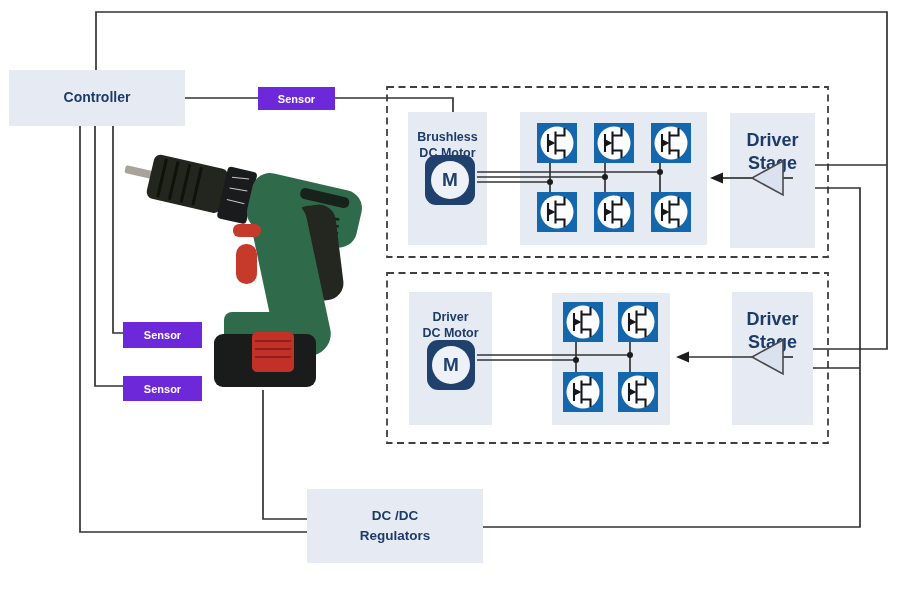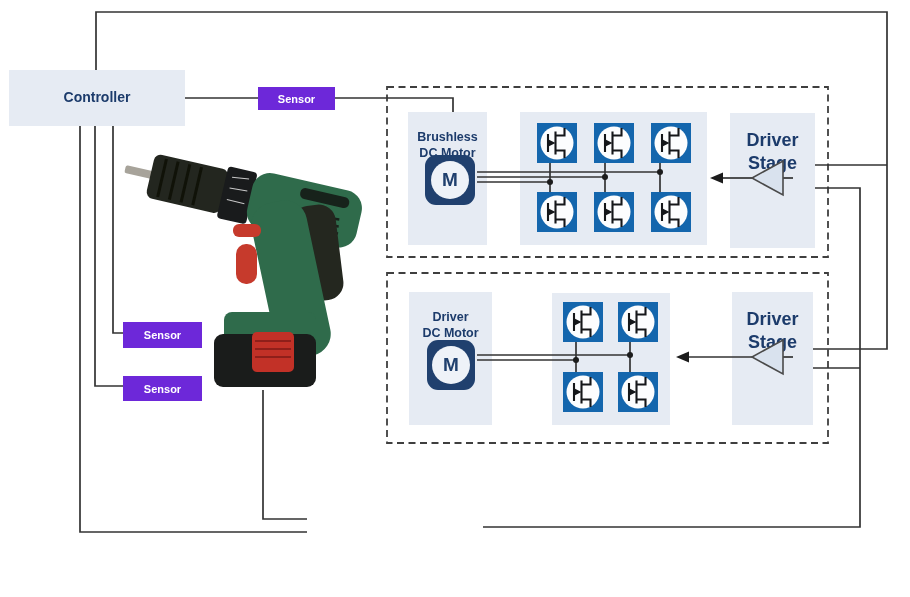--- a/index.html
+++ b/index.html
@@ -32,20 +32,26 @@
   <div class="sensor" style="left:258px;top:87px;width:77px;height:23px">
     <span>Sensor</span>
   </div>
   <div class="sensor" style="left:123px;top:322px;width:79px;height:26px">
     <span>Sensor</span>
   </div>
   <div class="sensor" style="left:123px;top:376px;width:79px;height:25px">
     <span>Sensor</span>
   </div>
 
+  <div class="fill-box flex-center" style="left:307px;top:489px;width:176px;height:74px">
+    <div class="lbl" style="font-size:13.5px;line-height:1.5">
+      <span style="display:block">DC /DC</span>
+      <span style="display:block">Regulators</span>
+    </div>
+  </div>
 
   <div class="fill-box flex-topcol" style="left:408px;top:112px;width:79px;height:133px">
     <div class="lbl two-line">
       <span style="display:block">Brushless</span>
       <span style="display:block">DC Motor</span>
     </div>
   </div>
   <div class="micon" style="left:425px;top:155px;width:50px;height:50px">
     <span class="circ">M</span>
   </div>

